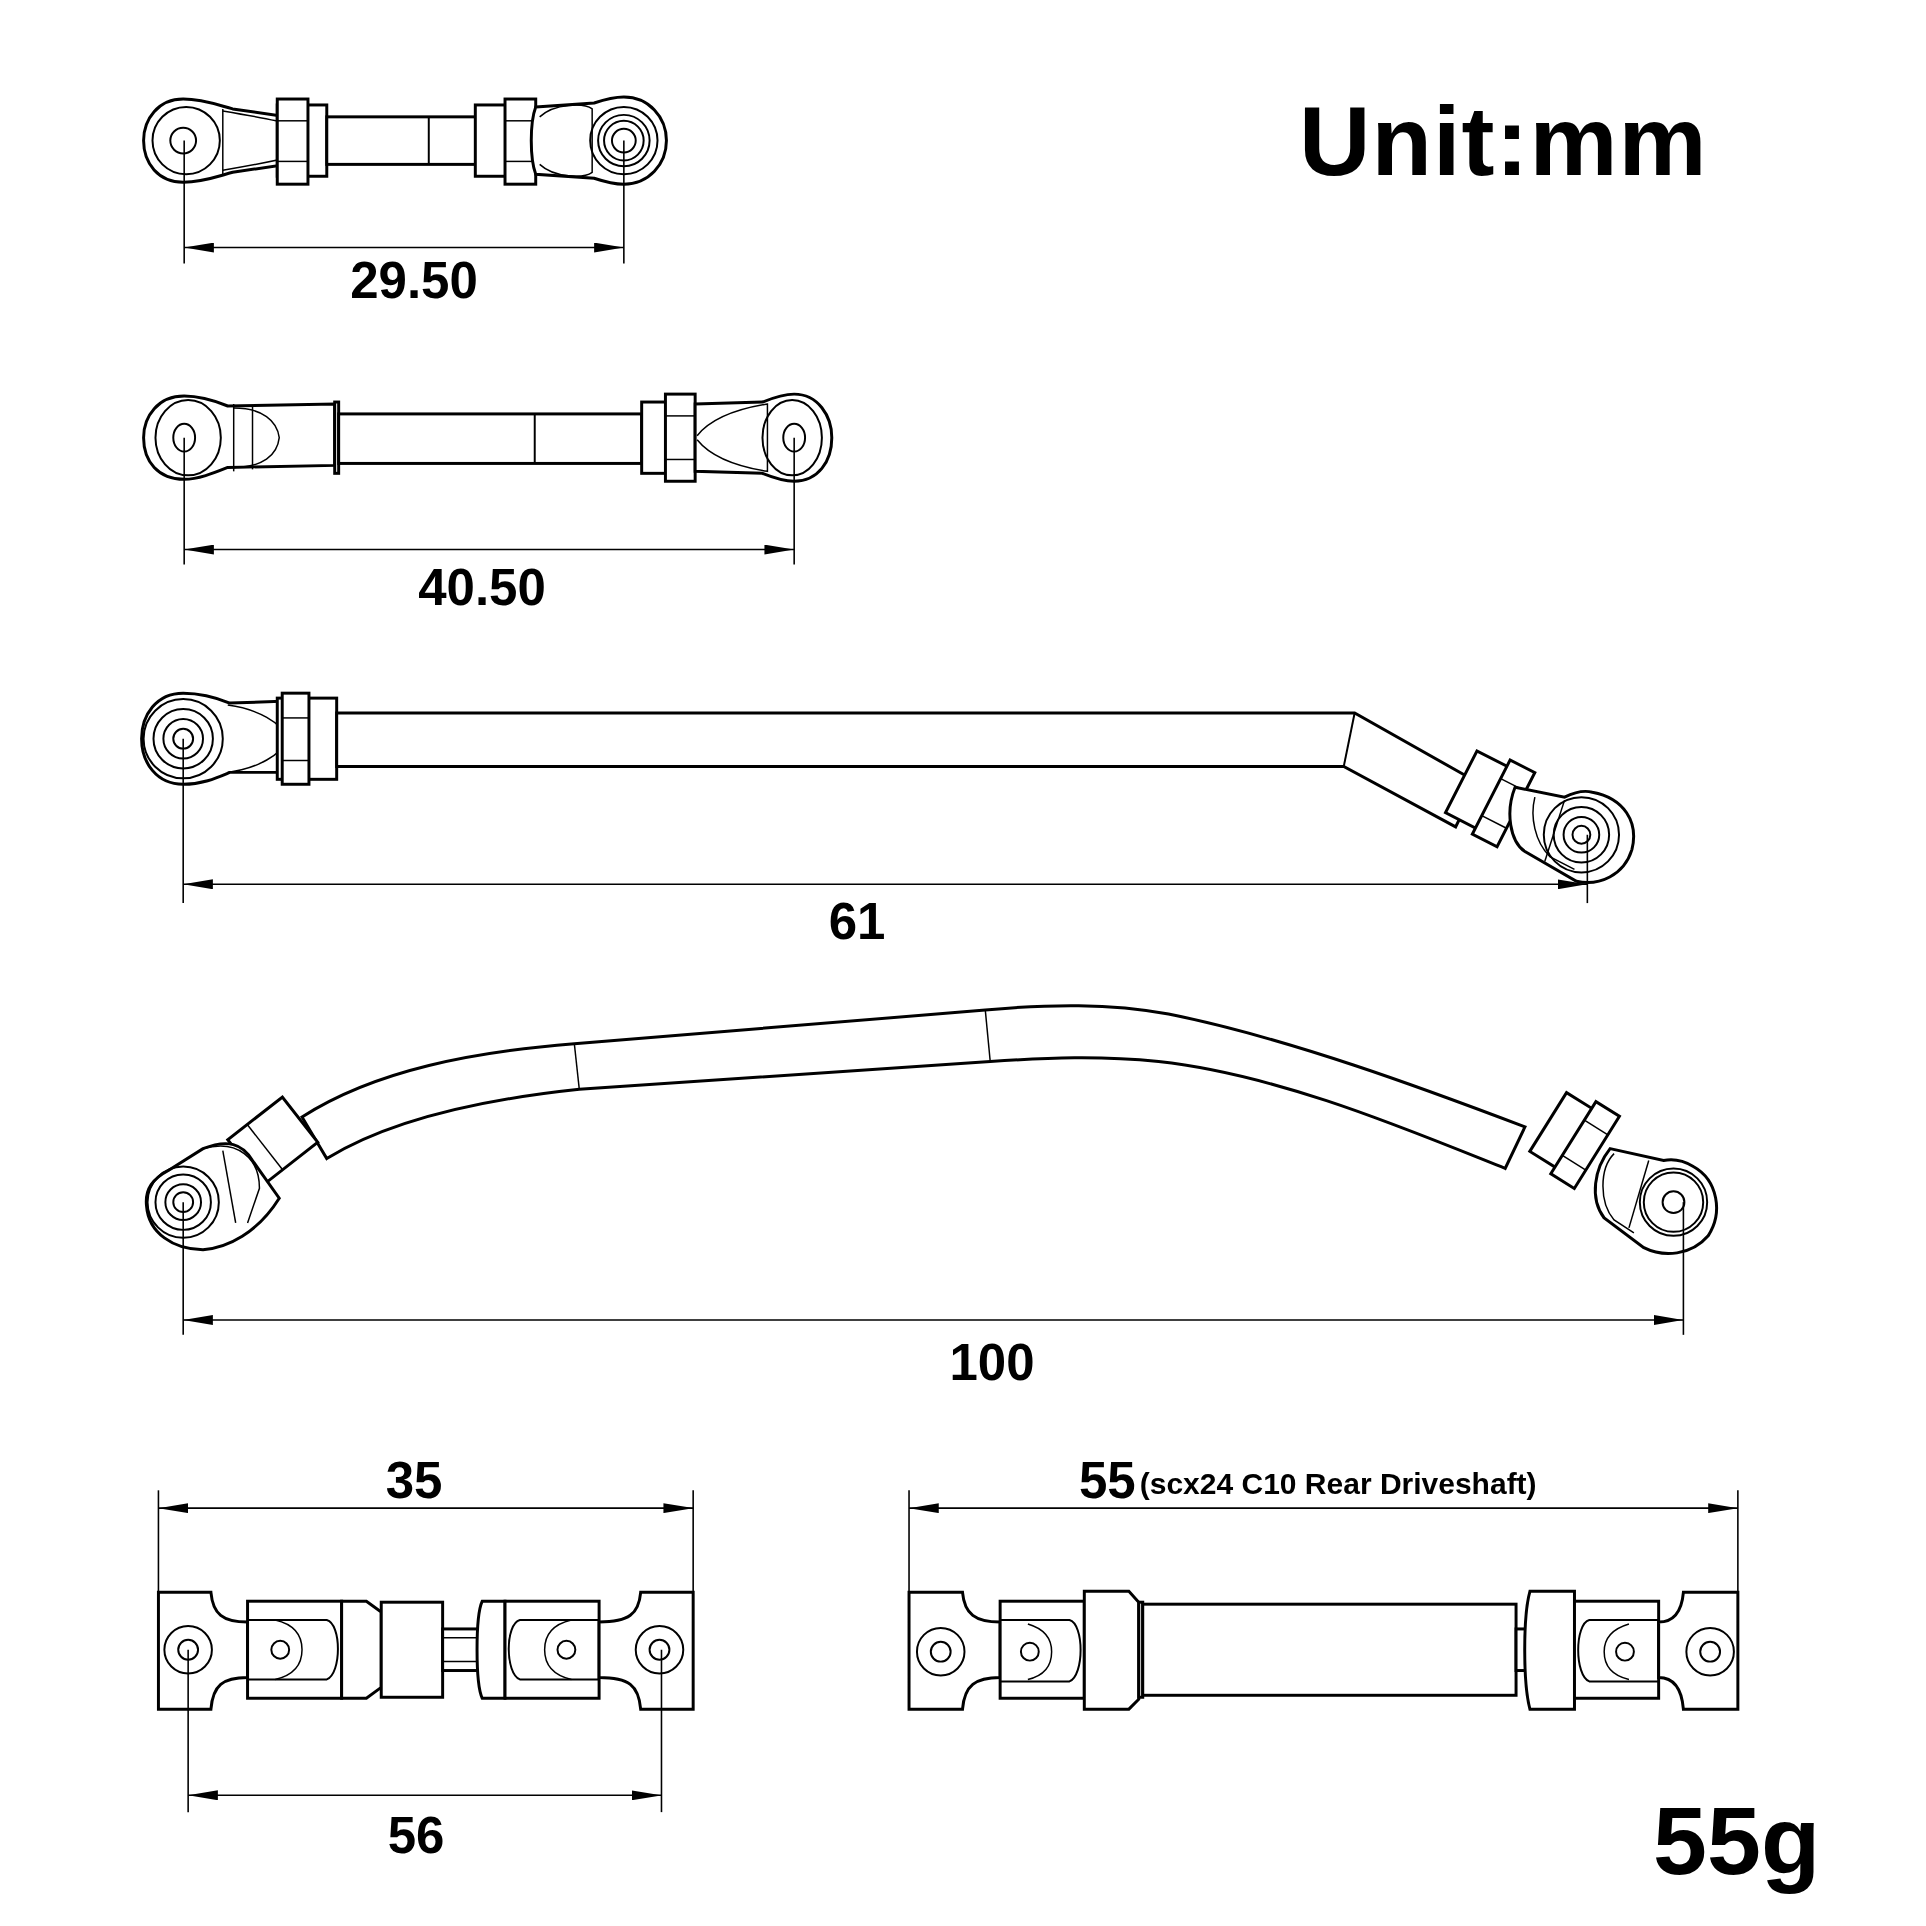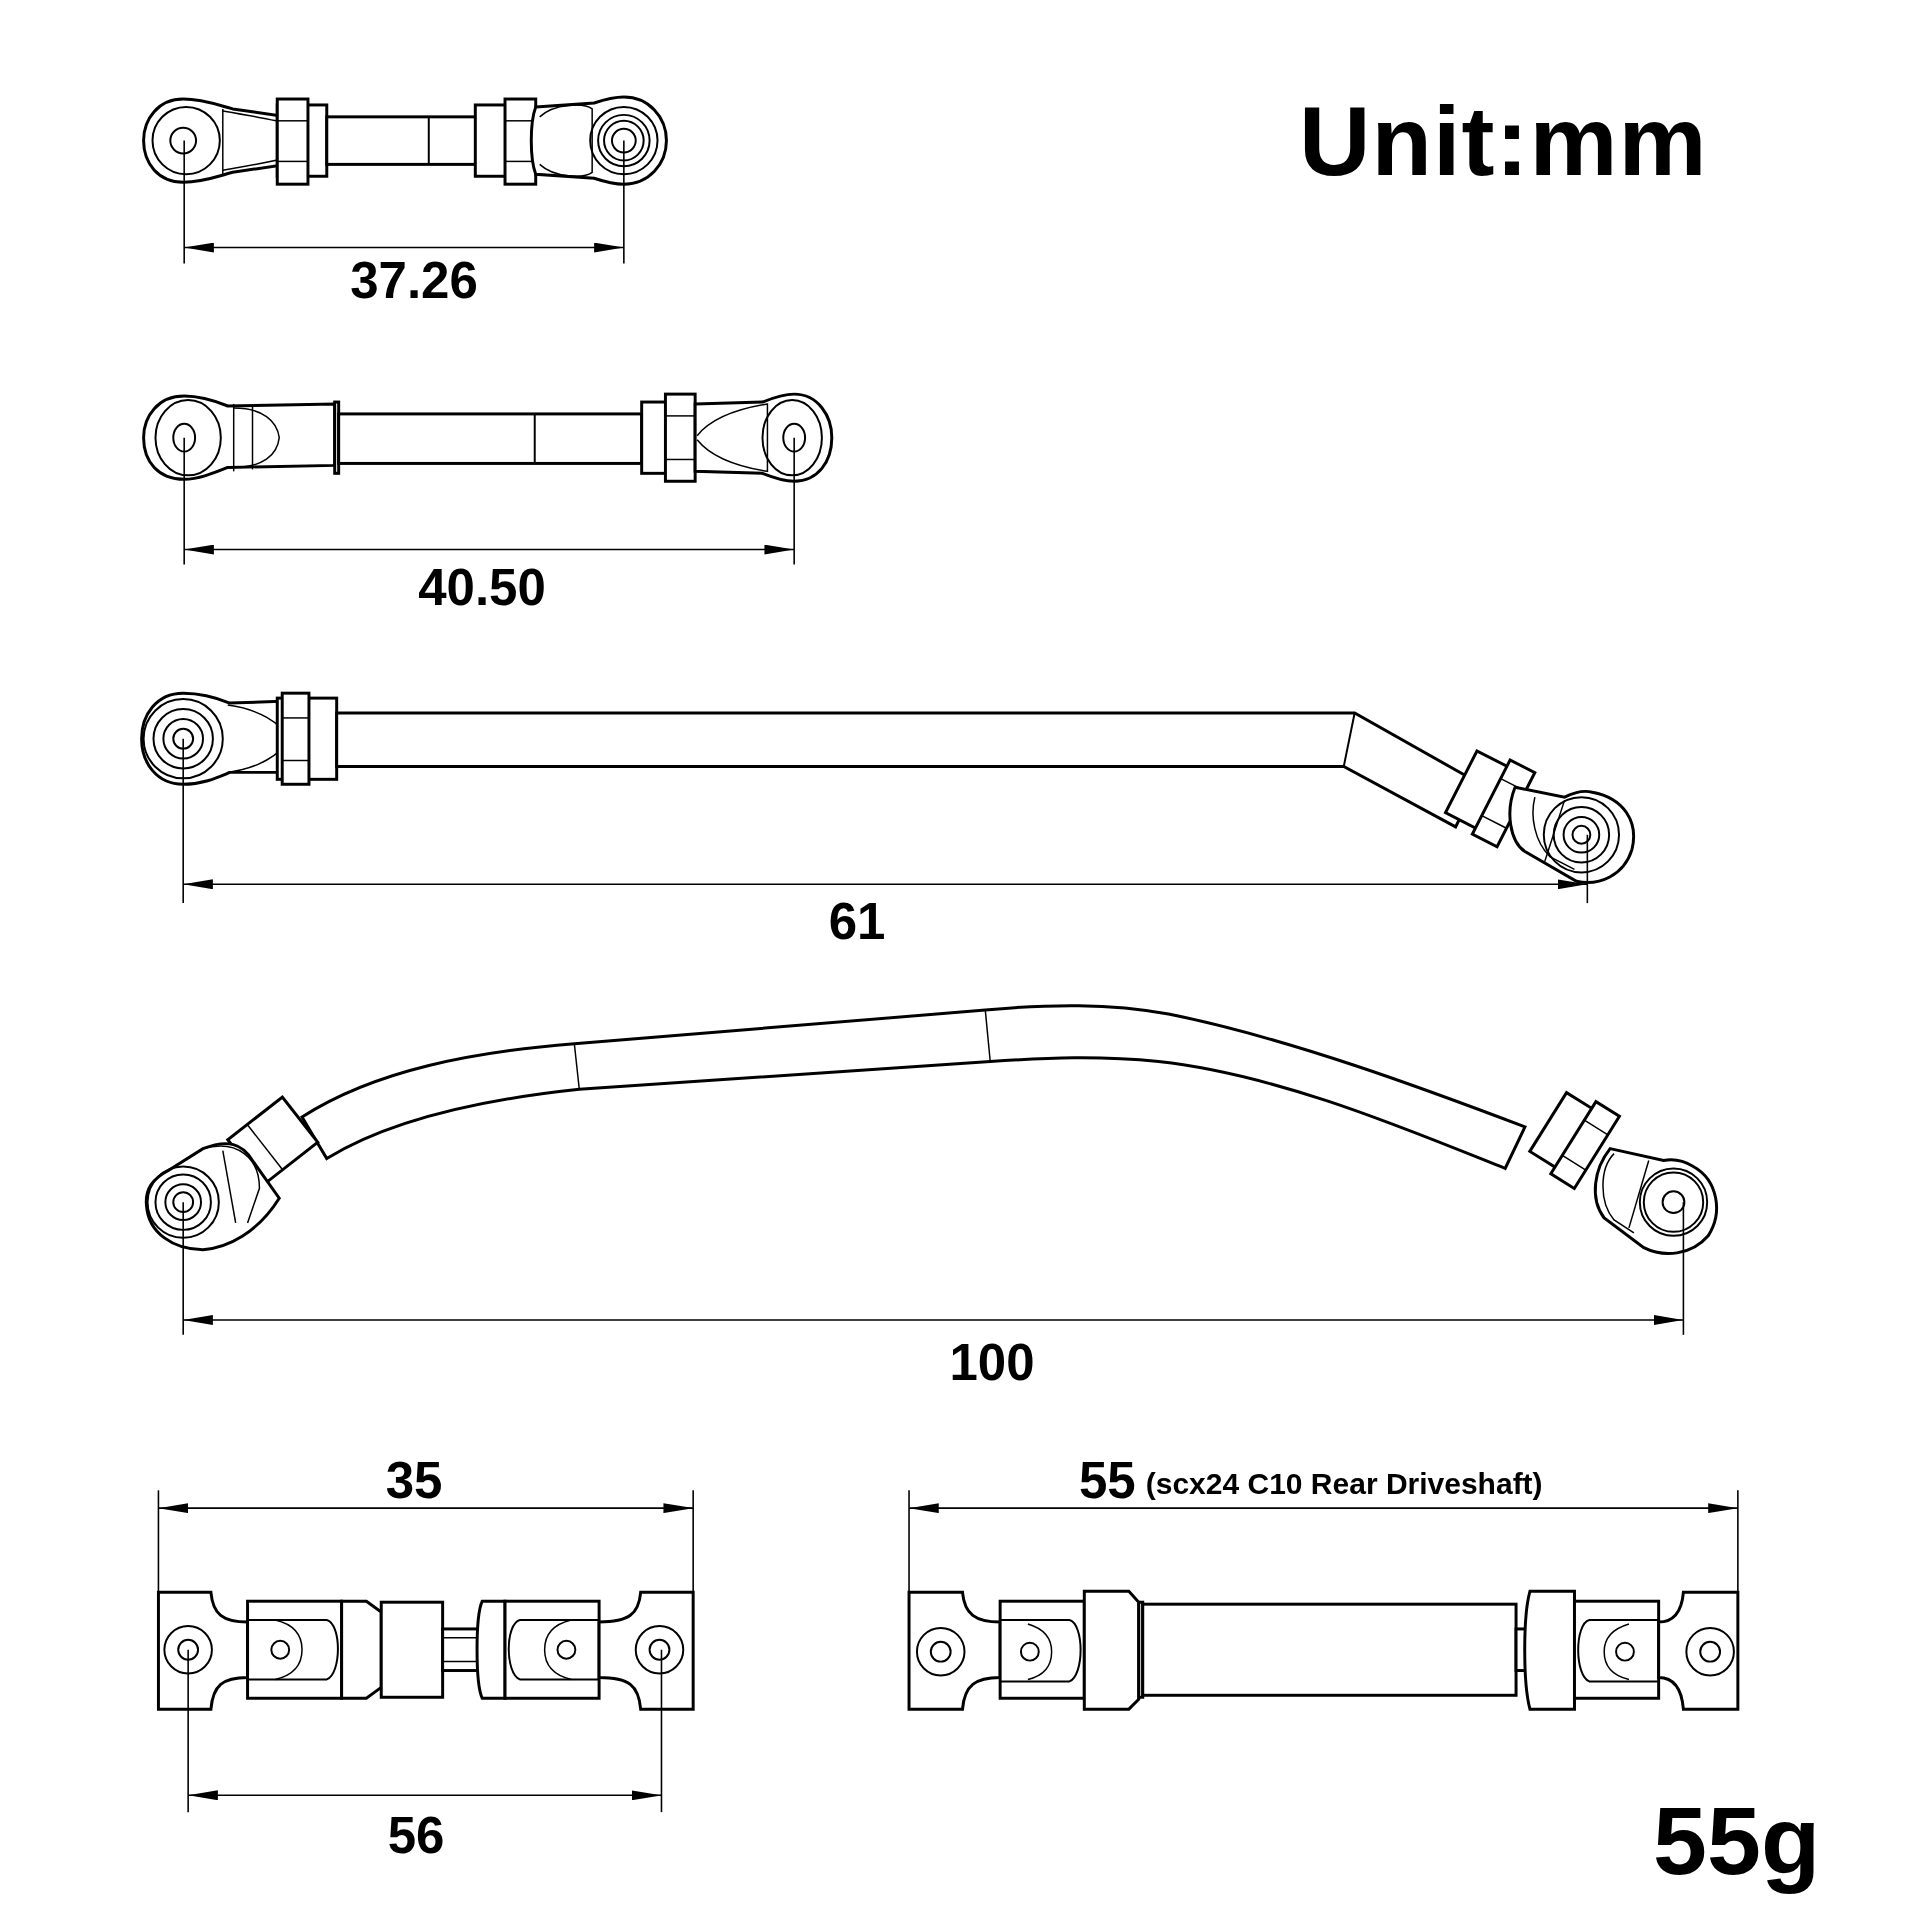--- a/index.html
+++ b/index.html
@@ -4,21 +4,21 @@
 <style>
   html, body { margin: 0; padding: 0; background: #ffffff; }
   body { width: 1927px; height: 1927px; position: relative; overflow: hidden;
          font-family: "Liberation Sans", "DejaVu Sans", sans-serif; color: #000; }
   #drawing { position: absolute; left: 0; top: 0; width: 1927px; height: 1927px; }
   .lbl { position: absolute; font-weight: bold; color: #000; white-space: nowrap;
          font-family: "Liberation Sans", "DejaVu Sans", sans-serif; line-height: 1; }
   .unit { left: 1299px; top: 91px; font-size: 99px; letter-spacing: 1px; text-align: center; }
   .weight { left: 1653px; top: 1792px; font-size: 97px; }
   .dim { font-size: 51px; transform: translateX(-50%); }
-  .dim-note { font-size: 30px; margin-left: 10px; vertical-align: 4px; }
+  .dim-note { font-size: 30px; margin-left: 4px; vertical-align: 4px; }
   svg .o { fill: #fff; stroke: #000; stroke-width: 3; }
   svg .t { fill: none; stroke: #000; stroke-width: 2; }
   svg .th { fill: none; stroke: #000; stroke-width: 1.5; }
   svg .dl { stroke: #000; stroke-width: 1.6; fill: none; }
   svg .ah { fill: #000; stroke: none; }
 </style>
 </head>
 <body>
 
 <svg id="drawing" viewBox="0 0 1946 1946" xmlns="http://www.w3.org/2000/svg">
@@ -201,21 +201,21 @@
     <circle class="t" cx="1727" cy="1668" r="24"></circle>
     <circle class="t" cx="1727" cy="1668" r="10"></circle>
     <line class="dl" x1="918" y1="1505" x2="918" y2="1608"></line>
     <line class="dl" x1="1755" y1="1505" x2="1755" y2="1608"></line>
     <line class="dl" x1="918" y1="1523" x2="1755" y2="1523" marker-start="url(#arr)" marker-end="url(#arr)"></line>
   </g>
 </svg>
 
 <div class="lbl unit">Unit:mm</div>
 
-<div class="lbl dim" style="left:414px; top:255px;">37.26</div>
+<div class="lbl dim" style="left:414px; top:255px;">29.50</div>
 <div class="lbl dim" style="left:482px; top:562px;">40.50</div>
 <div class="lbl dim" style="left:857px; top:896px;">61</div>
 <div class="lbl dim" style="left:992px; top:1337px;">100</div>
 
 <div class="lbl dim" style="left:414px; top:1455px;">35</div>
 <div class="lbl dim" style="left:416px; top:1810px;">56</div>
 
 <div class="lbl" style="left:1079px; top:1455px; font-size:51px;">
   <span>55</span><span class="dim-note">(scx24 C10 Rear Driveshaft)</span>
 </div>

